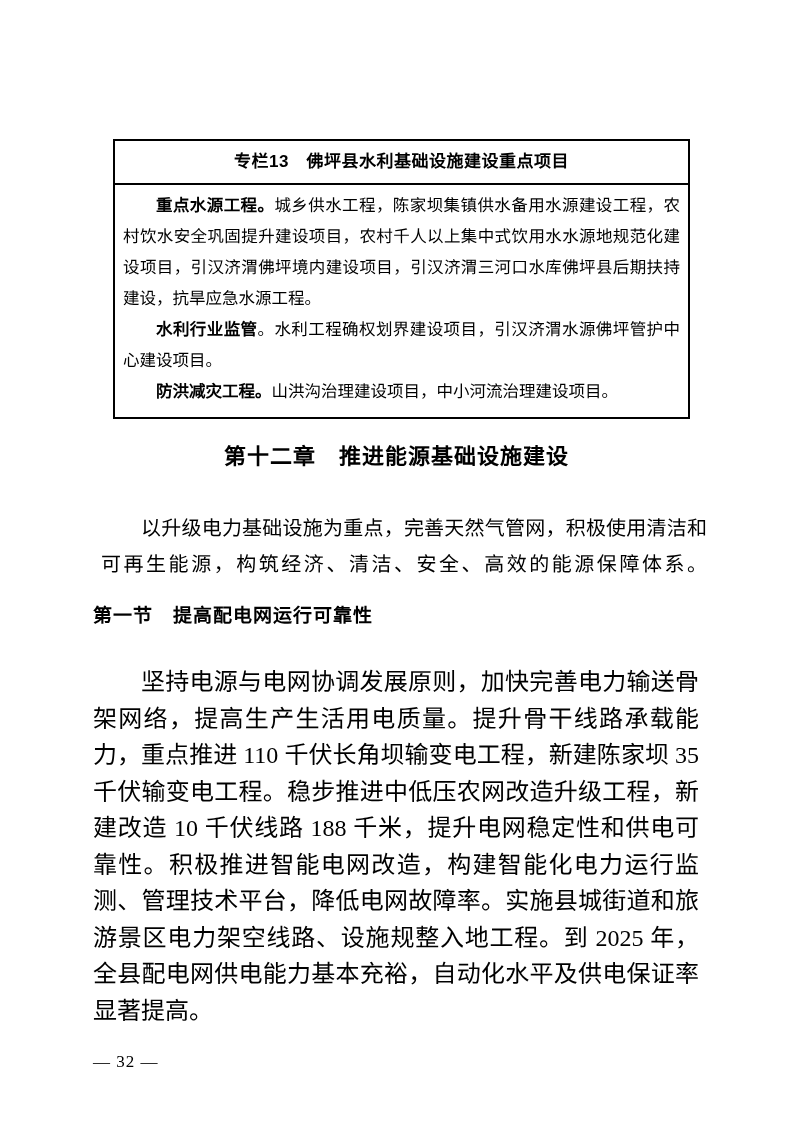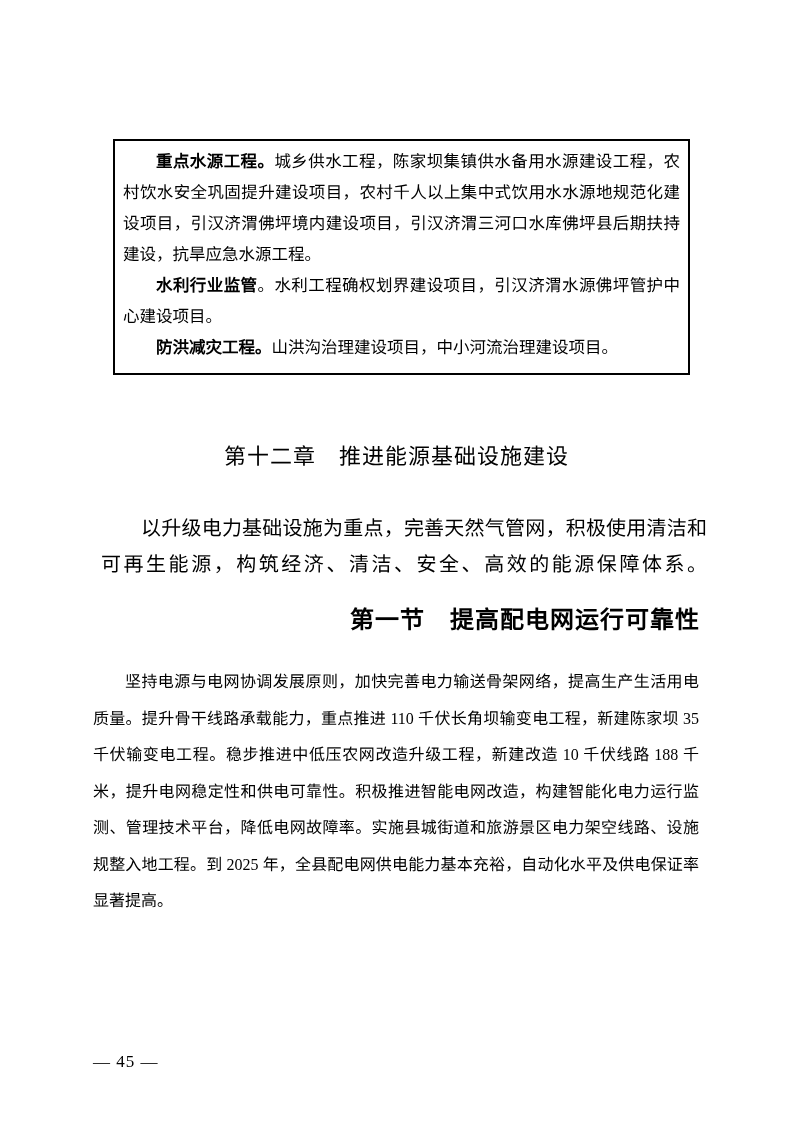--- a/index.html
+++ b/index.html
@@ -55,34 +55,34 @@
 
   
   .chapter-heading {
     position: absolute;
     left: 93px;
     top: 438px;
     width: 607px;
     margin: 0;
     text-align: center;
     font-family: "Liberation Sans", sans-serif;
-    font-weight: normal;
+    font-weight: bold;
     font-size: 22px;
     letter-spacing: 1px;
   }
   .section-heading {
     position: absolute;
     left: 93px;
     top: 600px;
     width: 607px;
     margin: 0;
-    text-align: right;
+    text-align: left;
     font-family: "Liberation Serif", serif;
     font-weight: bold;
-    font-size: 24px;
+    font-size: 19px;
     letter-spacing: 1px;
   }
 
   
   .intro-paragraph {
     position: absolute;
     left: 93px;
     top: 502px;
     width: 606px;
     margin: 8px;
@@ -92,21 +92,21 @@
     text-align: justify;
     text-align-last: justify;
     text-justify: inter-character;
   }
   .body-paragraph {
     position: absolute;
     left: 93px;
     top: 664px;
     width: 606px;
     margin: 0;
-    font-size: 16px;
+    font-size: 24px;
     line-height: 36.5px;
     text-indent: 2em;
     text-align: justify;
     text-justify: inter-character;
   }
 
   
   .page-footer {
     position: absolute;
     left: 93px;
@@ -114,30 +114,31 @@
     font-size: 17px;
     letter-spacing: 1px;
   }
 </style>
 </head>
 <body>
 
 <div class="page">
 
   <section class="panel">
+    <div class="panel-title">专栏13　佛坪县水利基础设施建设重点项目</div>
     <div class="panel-body">
       <p><span class="panel-lead">重点水源工程。</span><span>城乡供水工程，陈家坝集镇供水备用水源建设工程，农村饮水安全巩固提升建设项目，农村千人以上集中式饮用水水源地规范化建设项目，引汉济渭佛坪境内建设项目，引汉济渭三河口水库佛坪县后期扶持建设，抗旱应急水源工程。</span></p>
       <p><span class="panel-lead">水利行业监管</span><span>。水利工程确权划界建设项目，引汉济渭水源佛坪管护中心建设项目。</span></p>
       <p><span class="panel-lead">防洪减灾工程。</span><span>山洪沟治理建设项目，中小河流治理建设项目。</span></p>
     </div>
   </section>
 
   <h1 class="chapter-heading">第十二章　推进能源基础设施建设</h1>
 
   <p class="intro-paragraph">以升级电力基础设施为重点，完善天然气管网，积极使用清洁和可再生能源，构筑经济、清洁、安全、高效的能源保障体系。</p>
 
   <h2 class="section-heading">第一节　提高配电网运行可靠性</h2>
 
   <p class="body-paragraph">坚持电源与电网协调发展原则，加快完善电力输送骨架网络，提高生产生活用电质量。提升骨干线路承载能力，重点推进 110 千伏长角坝输变电工程，新建陈家坝 35 千伏输变电工程。稳步推进中低压农网改造升级工程，新建改造 10 千伏线路 188 千米，提升电网稳定性和供电可靠性。积极推进智能电网改造，构建智能化电力运行监测、管理技术平台，降低电网故障率。实施县城街道和旅游景区电力架空线路、设施规整入地工程。到 2025 年，全县配电网供电能力基本充裕，自动化水平及供电保证率显著提高。</p>
 
-  <div class="page-footer">— 45 —</div>
+  <div class="page-footer">— 32 —</div>
 
 </div>
 
 </body></html>

